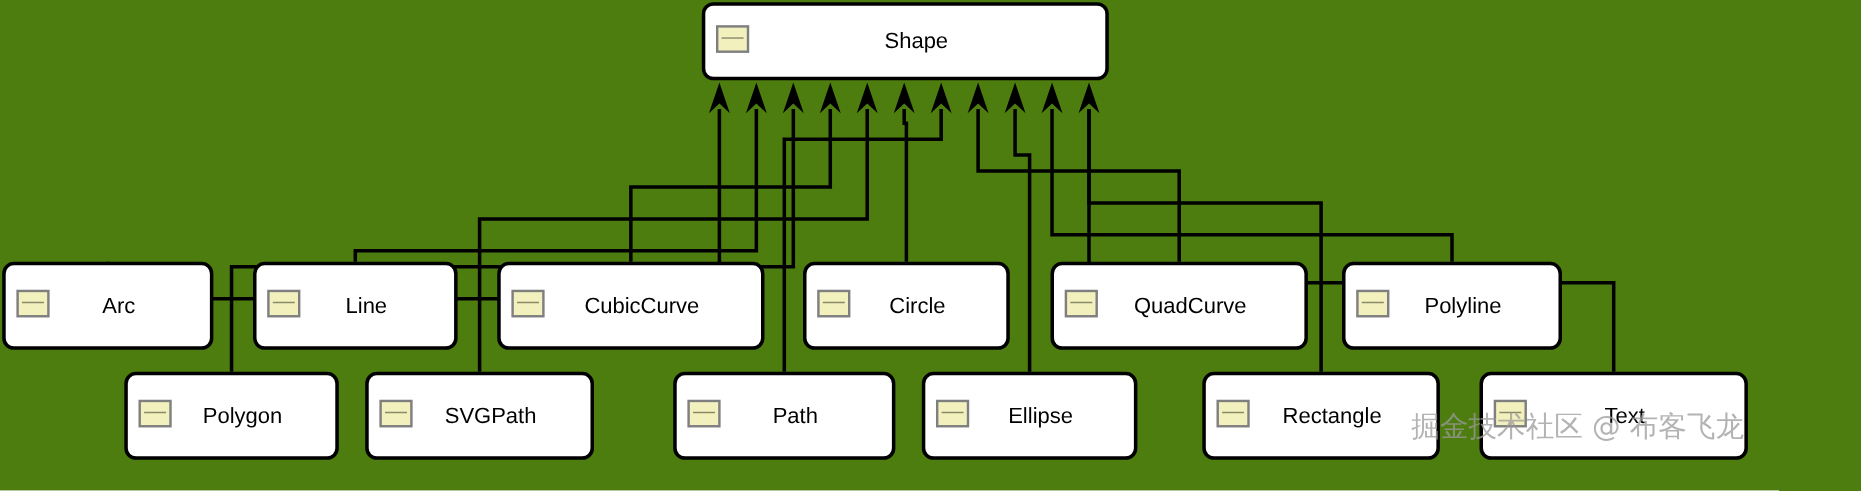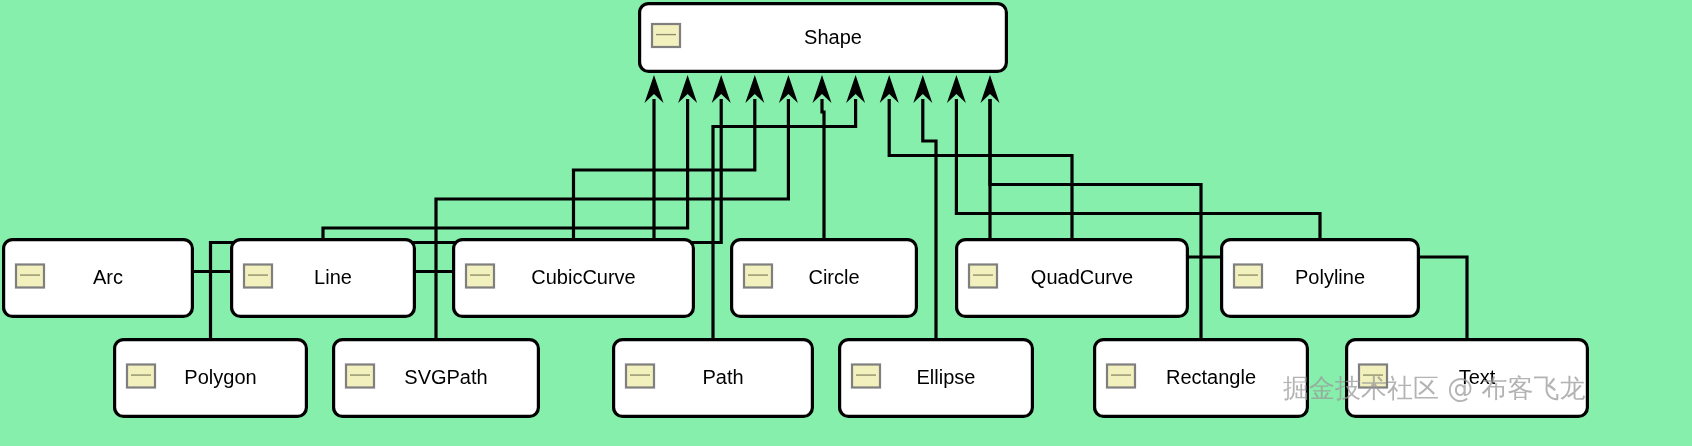--- a/index.html
+++ b/index.html
@@ -11,21 +11,21 @@
   body {
     width: 1692px;
     height: 446px;
     font-family: "Liberation Sans", sans-serif;
     overflow: hidden;
   }
   #diagram-root {
     position: relative;
     width: 1692px;
     height: 446px;
-    background: #86efac;
+    background: #4d7c0f;
   }
   svg#uml-canvas {
     position: absolute;
     left: 0;
     top: 0;
     width: 1692px;
     height: 446px;
     display: block;
   }
   .class-box-rect {

